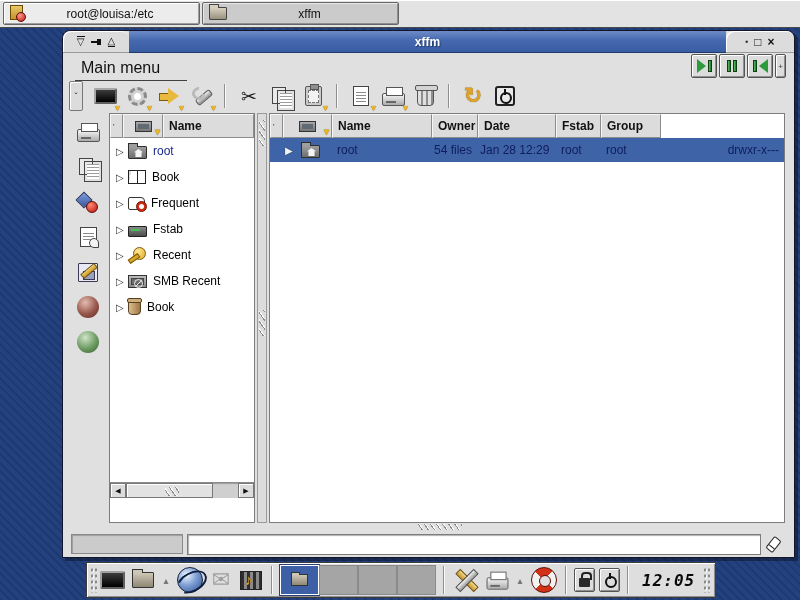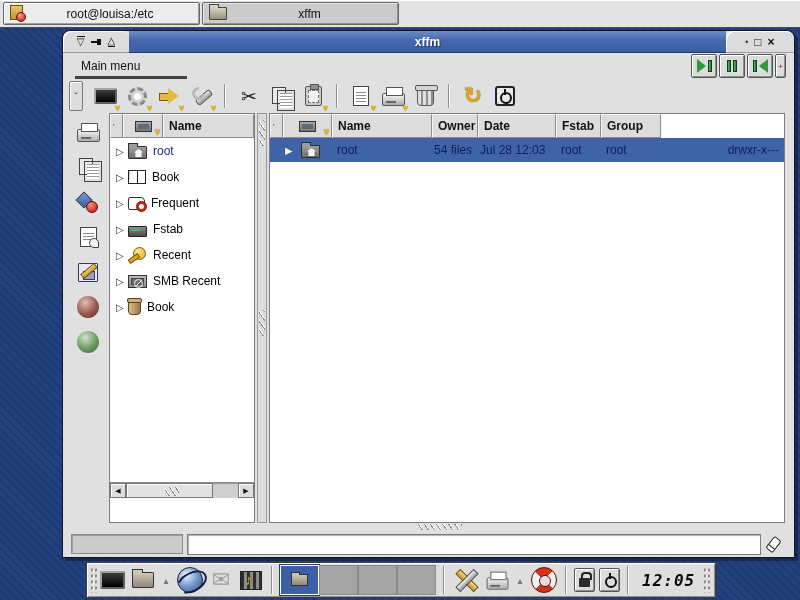--- a/index.html
+++ b/index.html
@@ -41,22 +41,22 @@
   .tb-ico.rollup{border-top:1px solid #111;}
   .tb-ico.eject{border-bottom:1px solid #111;}
   .i-pin{position:relative;width:11px;height:10px;cursor:pointer;}
   .i-pin::before{content:"";position:absolute;left:0;top:4px;width:6px;height:2px;background:#111;}
   .i-pin::after{content:"";position:absolute;right:1px;top:2px;width:4px;height:6px;background:#111;}
   .tb-btn{font-size:12px;font-weight:bold;color:#111;cursor:pointer;line-height:14px;}
   .tb-btn.mini{font-size:8px;}
 
   
   .menurow{position:absolute;left:0;top:22px;width:100%;height:26px;}
-  .menu-item{position:absolute;left:12px;top:3px;width:112px;padding:3px 6px;font-size:12px;color:#111;
-    border-bottom:3px solid #404040;cursor:pointer;}
+  .menu-item{position:absolute;left:12px;top:3px;width:112px;padding:3px 6px;font-size:16px;color:#111;
+    border-bottom:1px solid #404040;cursor:pointer;}
   .media-btns{position:absolute;right:8px;top:1px;display:flex;gap:2px;}
   .mbtn{width:26px;height:24px;background:#dcdcdc;border:1px solid #555;border-radius:2px;
     box-shadow:inset 1px 1px 0 #fff, inset -1px -1px 0 #8f8f8f;display:flex;align-items:center;justify-content:center;gap:2px;cursor:pointer;padding:0;}
   .mbtn.narrow{width:11px;font-size:8px;color:#333;}
   .m-bar{width:4px;height:12px;background:linear-gradient(90deg,#5cbf63,#1d7a2a);border:1px solid #0c3f12;}
   .m-tri-r{width:0;height:0;border-left:9px solid #2d9b3a;border-top:7px solid transparent;border-bottom:7px solid transparent;}
   .m-tri-l{width:0;height:0;border-right:9px solid #2d9b3a;border-top:7px solid transparent;border-bottom:7px solid transparent;}
 
   
   .toolbar{position:absolute;left:0;top:48px;width:100%;height:34px;display:flex;align-items:center;padding-left:6px;}
@@ -497,21 +497,21 @@
         <div class="file-body">
 
             <div class="file-row selected">
               <span class="cell tiny"></span>
               <span class="cell iconcol2">
                 <span class="expander w">▶</span>
                 <span class="t-ico gi-home"></span>
               </span>
               <span class="cell c-name">root</span>
               <span class="cell c-size">54 files</span>
-              <span class="cell c-date">Jul 28 12:03</span>
+              <span class="cell c-date">Jan 28 12:29</span>
               <span class="cell c-owner">root</span>
               <span class="cell c-group">root</span>
               <span class="cell c-mode">drwxr-x---</span>
             </div>
           </div>
       </div>
     </div>
 
     <div class="splitbar"></div>
 

